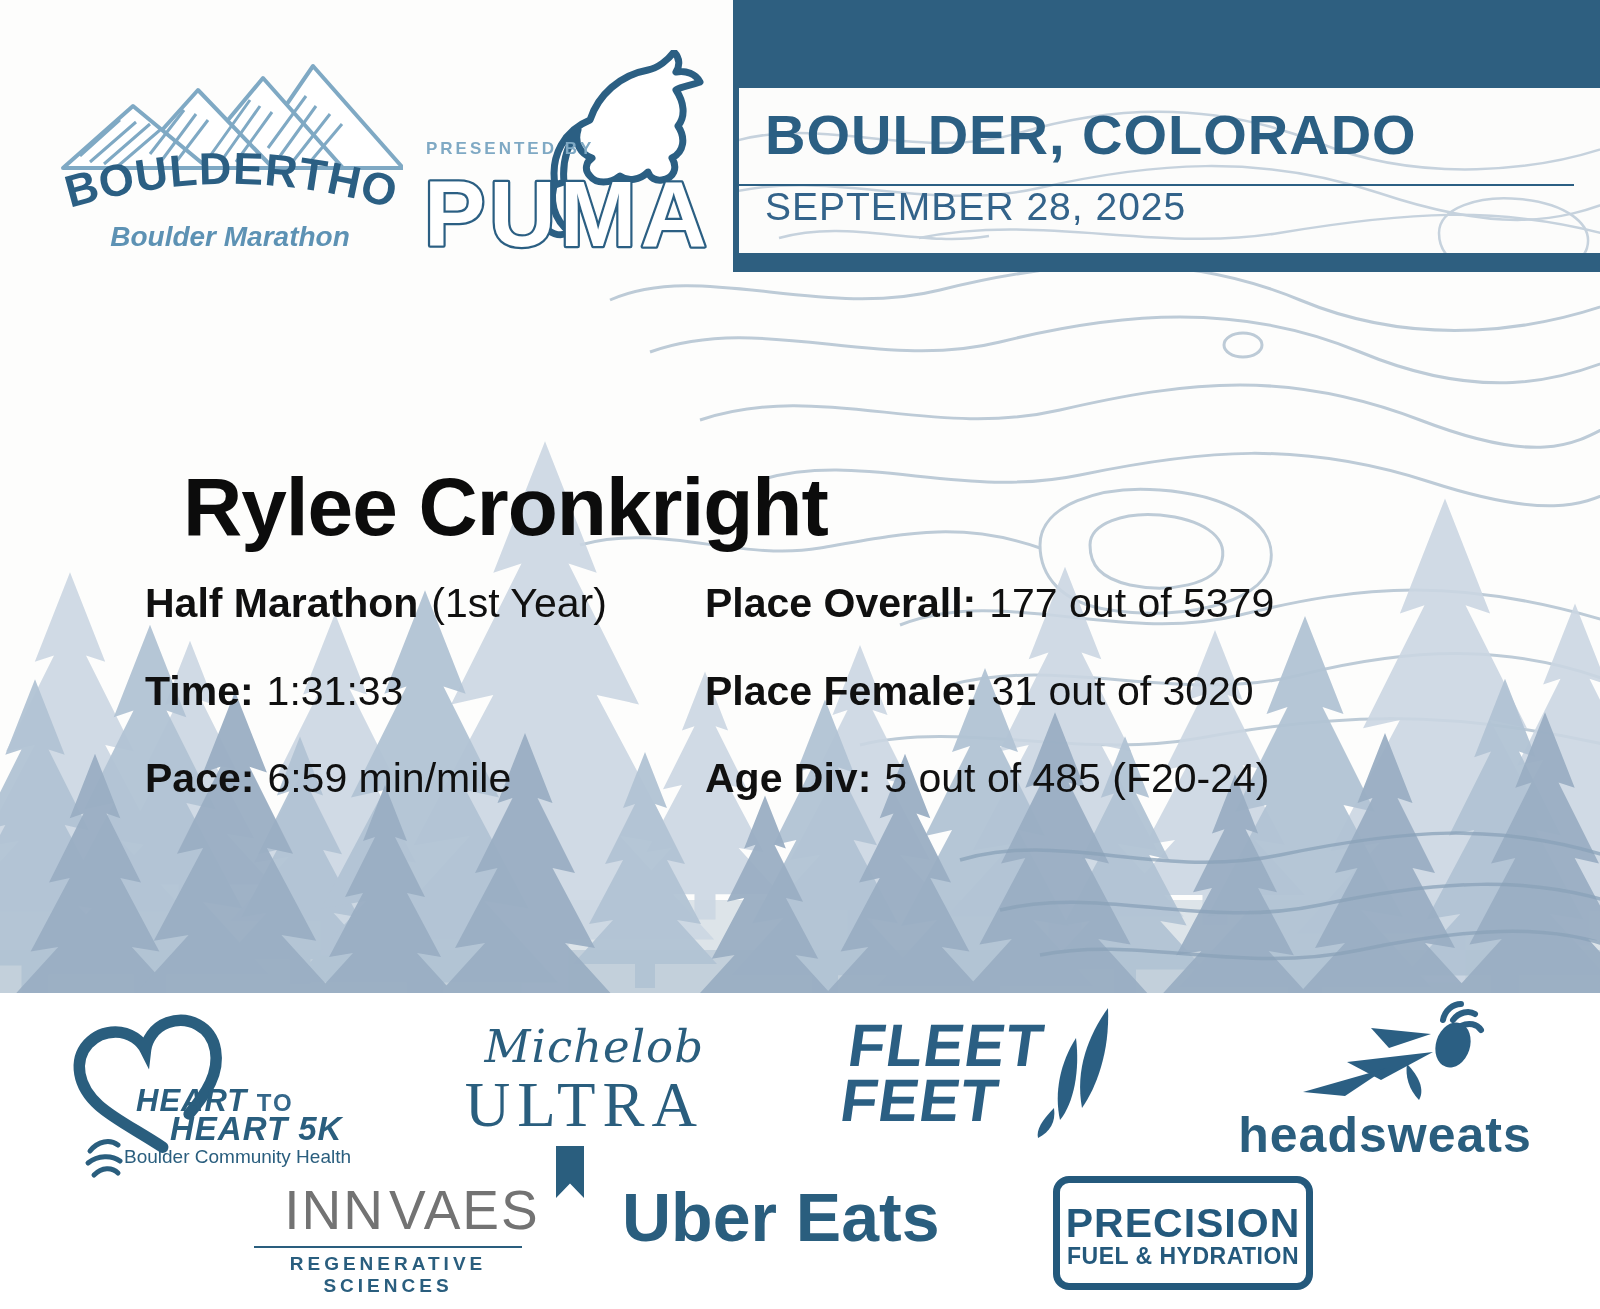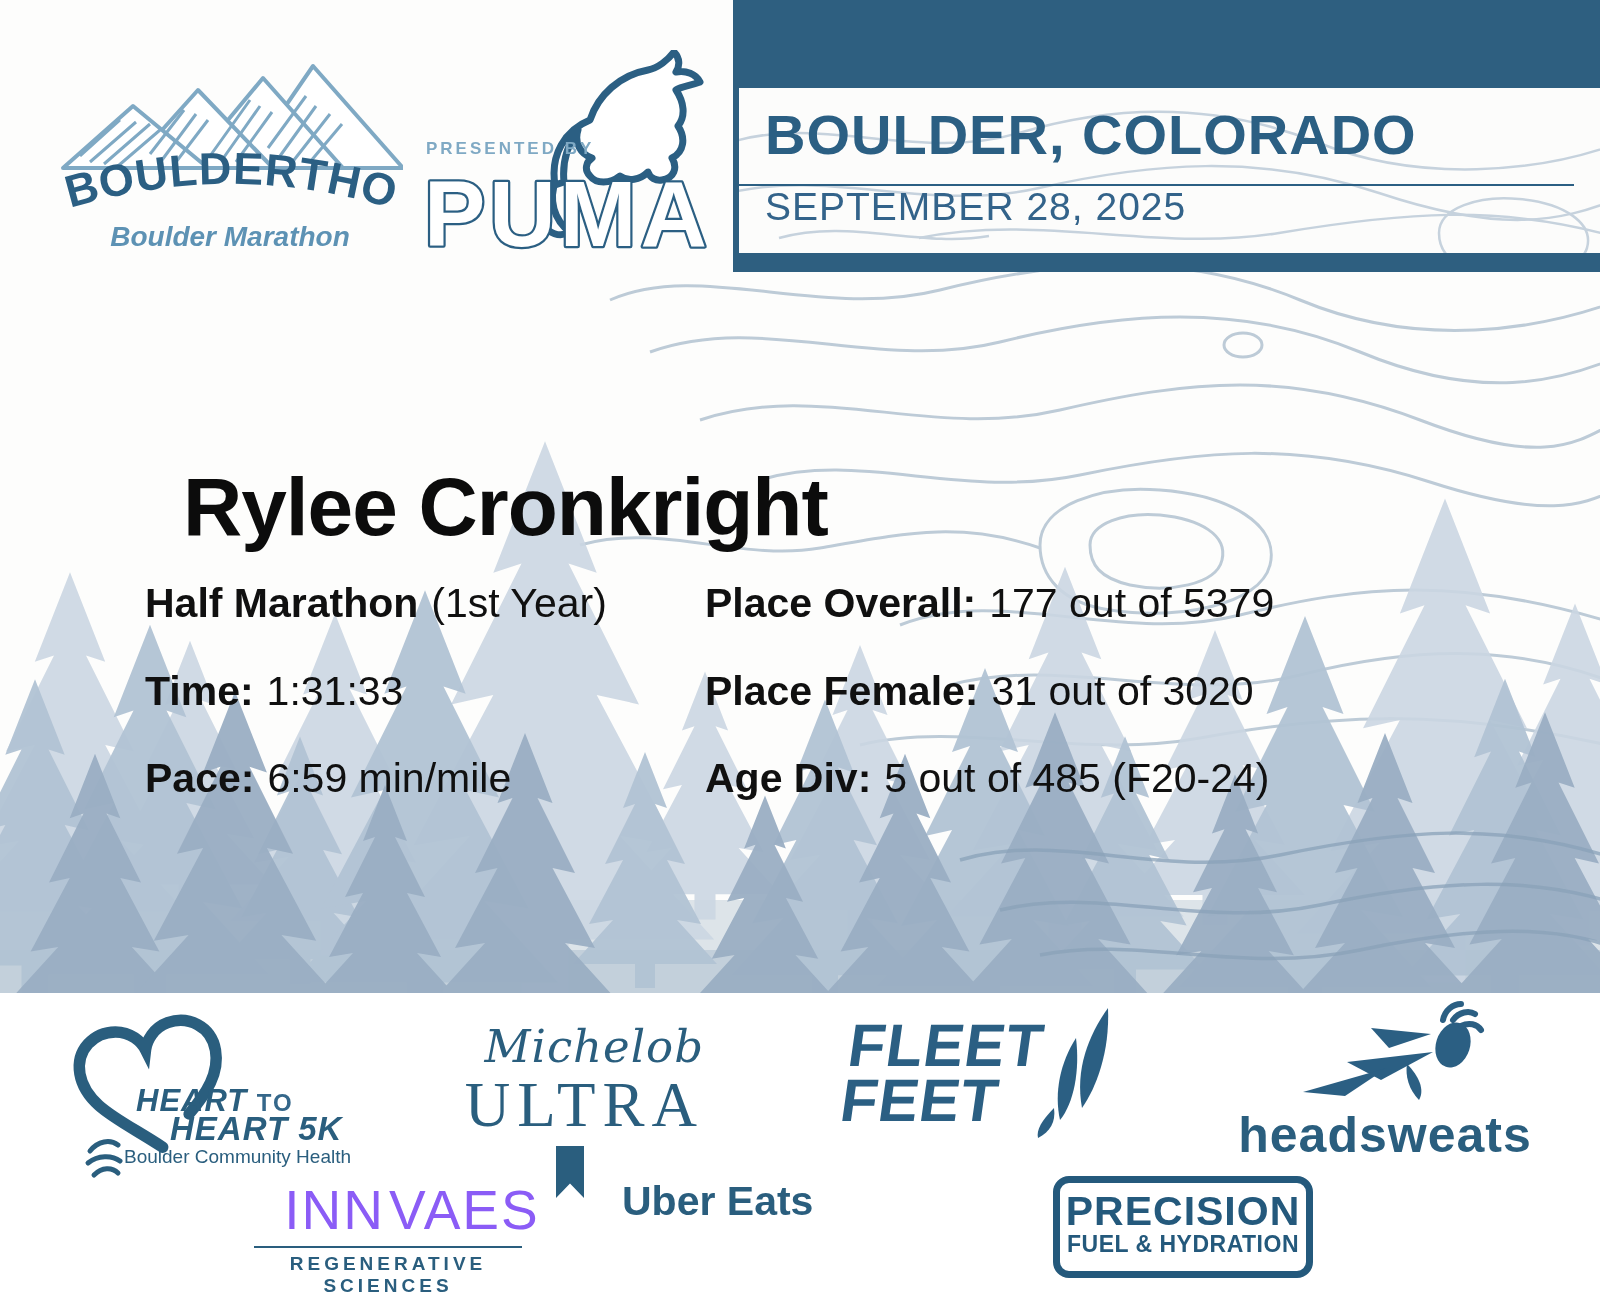--- a/index.html
+++ b/index.html
@@ -38,28 +38,28 @@
     clip-path:polygon(0 0,100% 0,100% 100%,50% 72%,0 100%);}
 
   .fleet{position:absolute;left:845px;top:1018px;width:200px;transform:skewX(-8deg);}
   .fleet div{font-size:60px;font-weight:700;letter-spacing:1px;color:#2B5F83;line-height:.92;}
   .fleet-wing{position:absolute;left:1030px;top:1008px;}
 
   .headsweats{position:absolute;left:1225px;top:1000px;width:320px;text-align:center;}
   .hs-word{font-size:50px;font-weight:700;letter-spacing:1px;color:#2A5E7E;margin-top:2px;}
 
   .innovaes{position:absolute;left:252px;top:1178px;width:272px;text-align:center;}
-  .inn-word{display:flex;align-items:flex-start;justify-content:center;font-size:55px;font-weight:400;letter-spacing:2px;color:#8b5cf6;margin-left:48px;}
+  .inn-word{display:flex;align-items:flex-start;justify-content:center;font-size:55px;font-weight:400;letter-spacing:2px;color:#737373;margin-left:48px;}
   .inn-line{height:2px;background:#2A5E7E;margin:4px 2px 5px 2px;}
   .inn-sub{font-size:19px;font-weight:700;letter-spacing:4px;color:#2A5E7E;}
 
-  .ubereats{position:absolute;left:622px;top:1178px;width:330px;font-size:41px;font-weight:700;letter-spacing:0px;color:#2A5E7E;}
+  .ubereats{position:absolute;left:622px;top:1178px;width:330px;font-size:68px;font-weight:700;letter-spacing:0px;color:#2A5E7E;}
 
   .precision{position:absolute;left:1053px;top:1176px;width:246px;height:80px;border:7px solid #24597C;border-radius:16px;
-    text-align:center;padding-top:8px;}
+    text-align:center;padding-top:20px;}
   .prec-1{font-size:41px;font-weight:700;letter-spacing:1px;color:#24597C;line-height:1;}
   .prec-2{font-size:23px;font-weight:700;letter-spacing:.5px;color:#24597C;line-height:1.1;}
 </style>
 </head>
 <body>
 
 <div class="card">
 
   <svg class="abs" style="left:0;top:0;" width="1600" height="1309" viewBox="0 0 1600 1309" aria-hidden="true">
     <defs>

